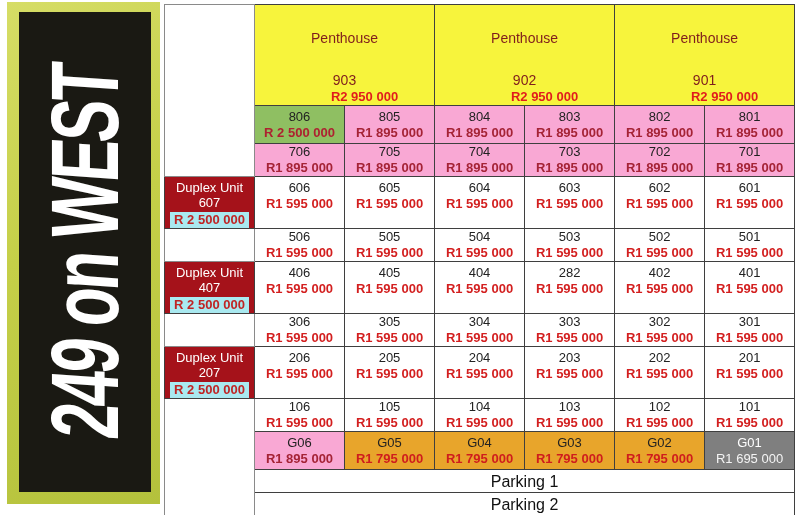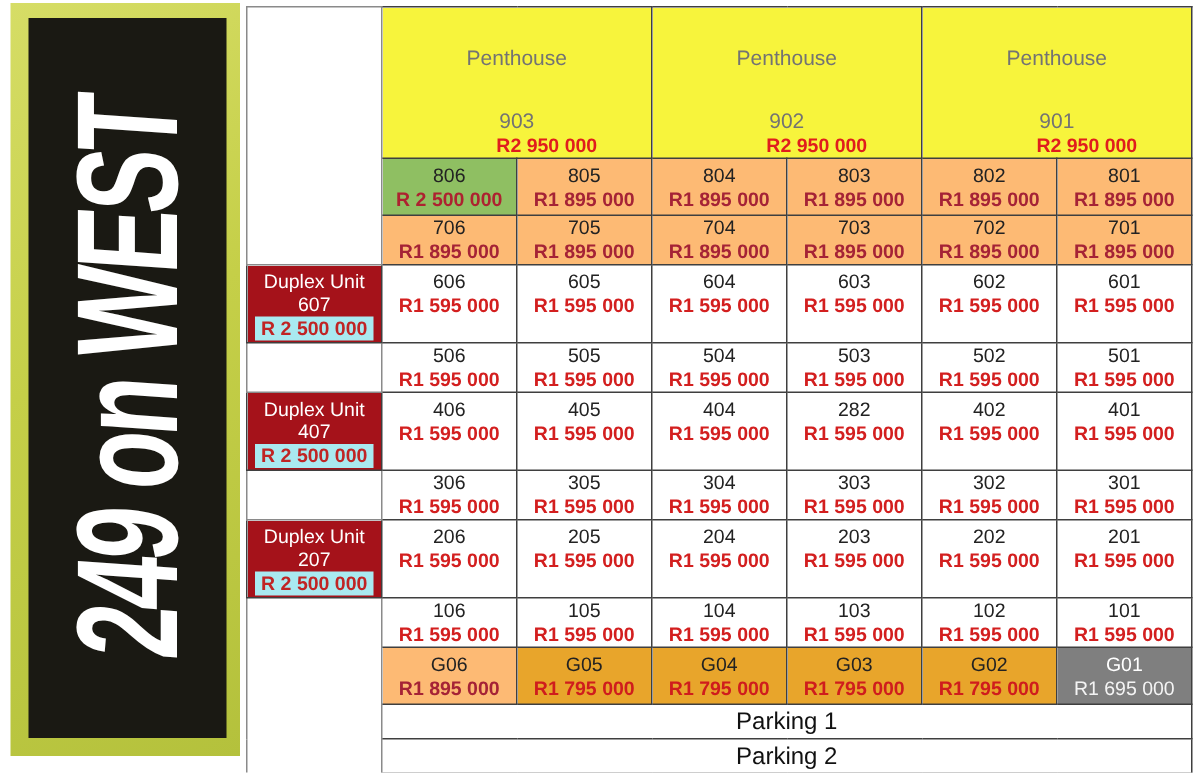--- a/index.html
+++ b/index.html
@@ -48,24 +48,24 @@
   .trT { height: 52px; }   
   .trM { height: 33px; padding-left: 36px; }
   .trG { height: 38px; }
   .trB { height: 23px; }
   .trT td { vertical-align: top; padding-top: 3px; }
 
   .label-cell { background: #ffffff; border: 1px solid #8a8a8a; }
 
   .u { font-size: 13px; line-height: 16px; color: #222222; }
   .p { font-size: 13px; line-height: 16px; color: #d31f1f; font-weight: bold; }
-  .pt { font-size: 14px; line-height: 17px; color: #737373; margin-top: 25px; }
+  .pt { font-size: 14px; line-height: 17px; color: #7f1d1d; margin-top: 25px; }
 
   .c-yellow { background: #f7f43c; }
-  .c-blue   { background: #fdba74; }
+  .c-blue   { background: #f9a8d4; }
   .c-green  { background: #8fbf62; }
   .c-orange { background: #e8a52b; }
   .c-gray   { background: #7f7f7f; }
   .c-red    { background: #a5121a; }
 
   .c-yellow .p { color: #e01d1d; padding-left: 40px; }
   .c-blue .p   { color: #a52336; }
   .c-green .p  { color: #ad2230; }
   .c-orange .p { color: #cf1d1d; }
   .c-gray .p   { color: #f4f4f4; font-weight: normal; }

